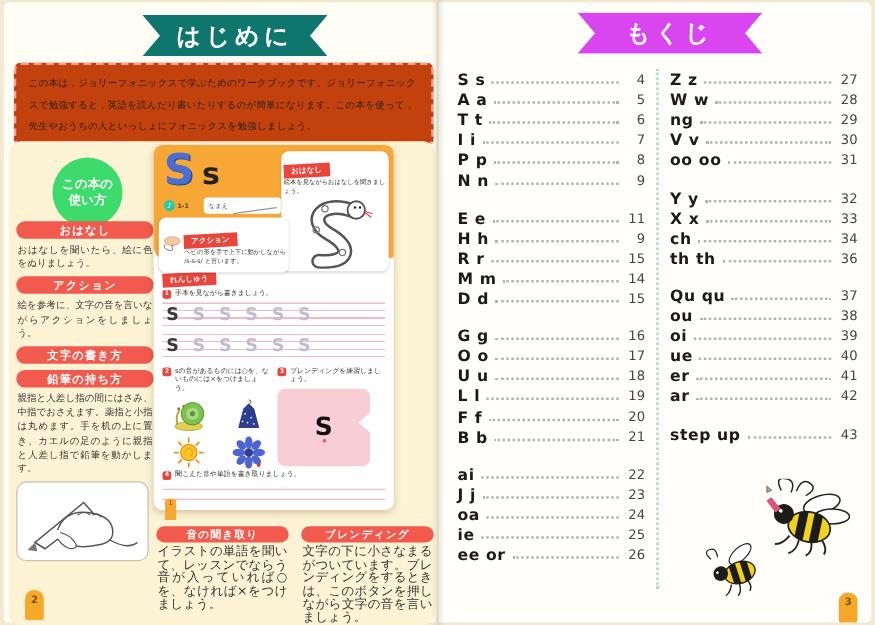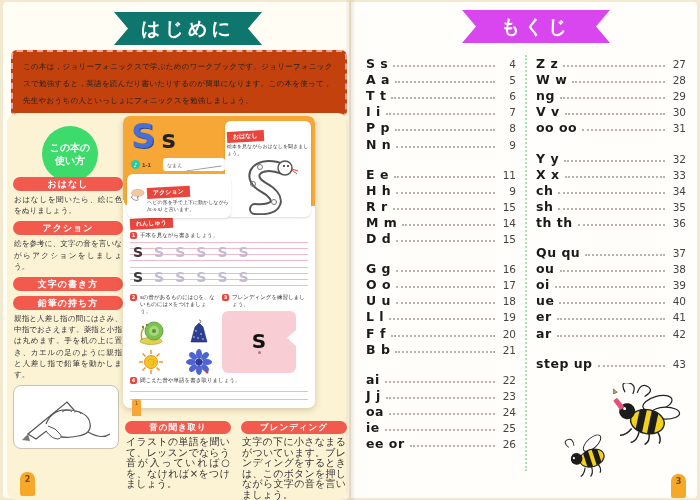--- a/index.html
+++ b/index.html
@@ -481,25 +481,20 @@
             <span class="toc-label">X x</span>
             <span class="toc-leader"></span>
             <span class="toc-page">33</span>
           </div>
           <div class="toc-row">
             <span class="toc-label">ch</span>
             <span class="toc-leader"></span>
             <span class="toc-page">34</span>
           </div>
           <div class="toc-row">
-            <span class="toc-label">sh</span>
-            <span class="toc-leader"></span>
-            <span class="toc-page">35</span>
-          </div>
-          <div class="toc-row">
             <span class="toc-label">th th</span>
             <span class="toc-leader"></span>
             <span class="toc-page">36</span>
           </div>
         </div>
         <div class="toc-group">
           <div class="toc-row">
             <span class="toc-label">Qu qu</span>
             <span class="toc-leader"></span>
             <span class="toc-page">37</span>

